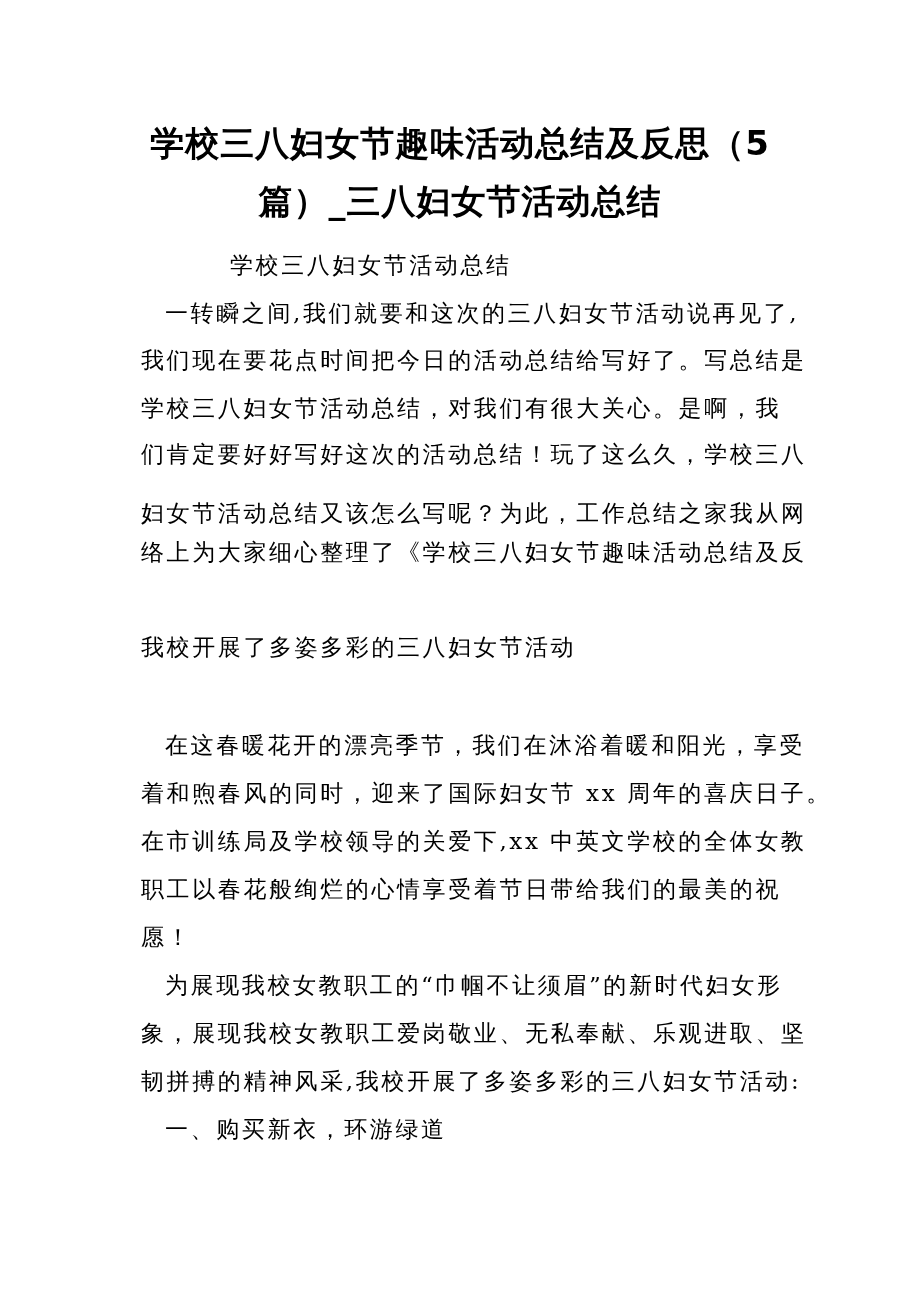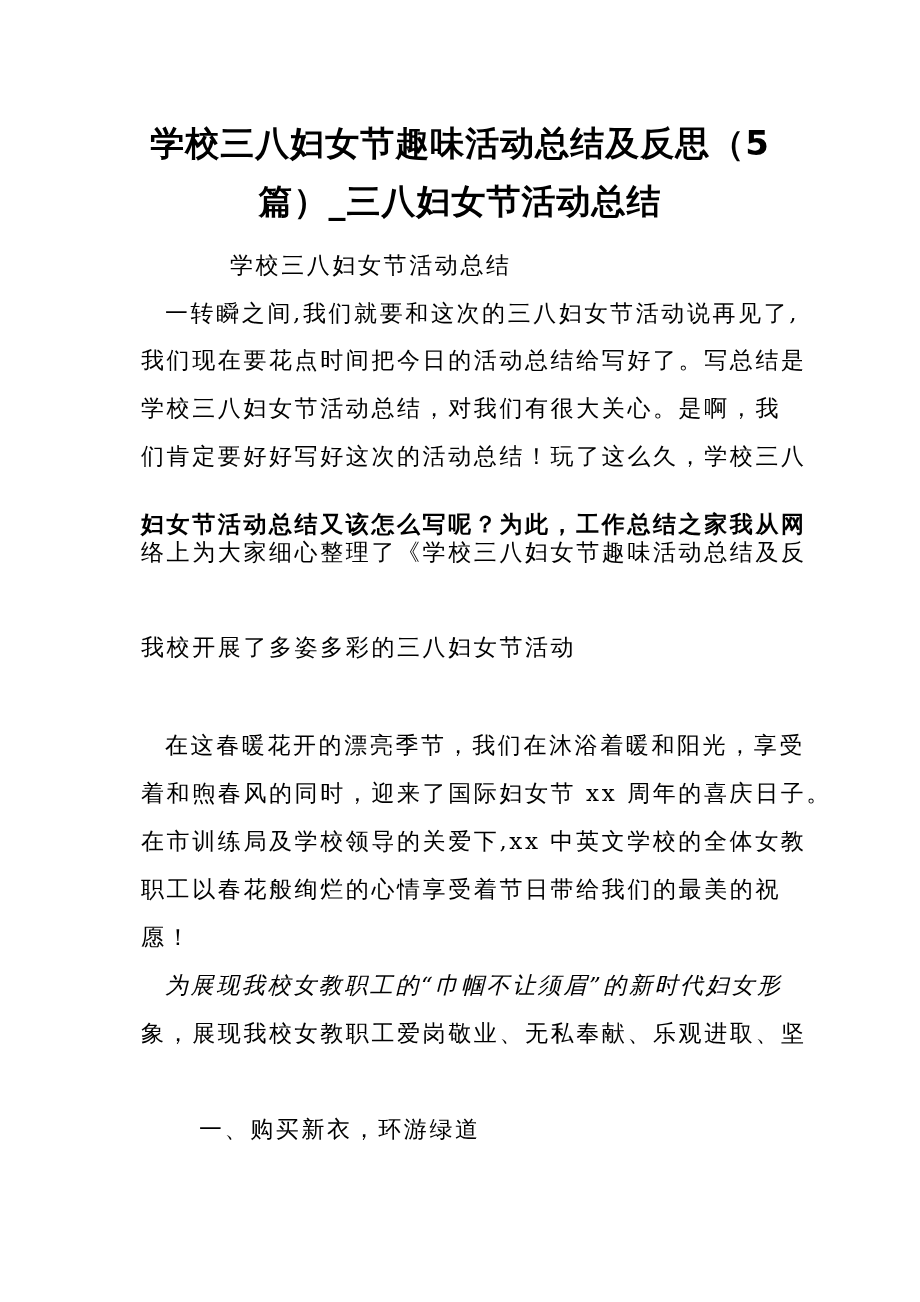--- a/index.html
+++ b/index.html
@@ -23,29 +23,30 @@
 
 <div class="page">
   <h1 class="title t1">学校三八妇女节趣味活动总结及反思（5</h1>
   <h1 class="title t2">篇）_三八妇女节活动总结</h1>
 
   <p class="line" style="left:230px; top:250px;">学校三八妇女节活动总结</p>
 
   <p class="line" style="left:165px; top:298px;">一转瞬之间,我们就要和这次的三八妇女节活动说再见了,</p>
   <p class="line" style="top:345px;">我们现在要花点时间把今日的活动总结给写好了。写总结是</p>
   <p class="line" style="top:393px;">学校三八妇女节活动总结，对我们有很大关心。是啊，我</p>
-  <p class="line" style="top:441px;">们肯定要好好写好这次的活动总结！玩了这么久，学校三八</p>
-  <p class="line" style="top:509px;font-weight:bold;">妇女节活动总结又该怎么写呢？为此，工作总结之家我从网</p>
+  <p class="line" style="top:441px;font-family:Liberation Mono, monospace;">们肯定要好好写好这次的活动总结！玩了这么久，学校三八</p>
+  <p class="line" style="top:498px;">妇女节活动总结又该怎么写呢？为此，工作总结之家我从网</p>
   <p class="line" style="top:537px;">络上为大家细心整理了《学校三八妇女节趣味活动总结及反</p>
 
   <p class="line" style="top:632px;">我校开展了多姿多彩的三八妇女节活动</p>
 
   <p class="line" style="left:165px; top:730px;">在这春暖花开的漂亮季节，我们在沐浴着暖和阳光，享受</p>
   <p class="line" style="top:778px;">着和煦春风的同时，迎来了国际妇女节 xx 周年的喜庆日子。</p>
   <p class="line" style="top:826px;">在市训练局及学校领导的关爱下,xx 中英文学校的全体女教</p>
   <p class="line" style="top:874px;">职工以春花般绚烂的心情享受着节日带给我们的最美的祝</p>
   <p class="line" style="top:922px;">愿！</p>
 
-  <p class="line" style="left:165px; top:970px;font-style:italic;">为展现我校女教职工的“巾帼不让须眉”的新时代妇女形</p>
+  <p class="line" style="left:165px; top:970px;">为展现我校女教职工的“巾帼不让须眉”的新时代妇女形</p>
   <p class="line" style="top:1018px;">象，展现我校女教职工爱岗敬业、无私奉献、乐观进取、坚</p>
+  <p class="line" style="top:1066px;">韧拼搏的精神风采,我校开展了多姿多彩的三八妇女节活动:</p>
 
-  <p class="line" style="left:165px; top:1114px;margin-left:34px;">一、购买新衣，环游绿道</p>
+  <p class="line" style="left:165px; top:1114px;">一、购买新衣，环游绿道</p>
 </div>
 
 </body></html>

